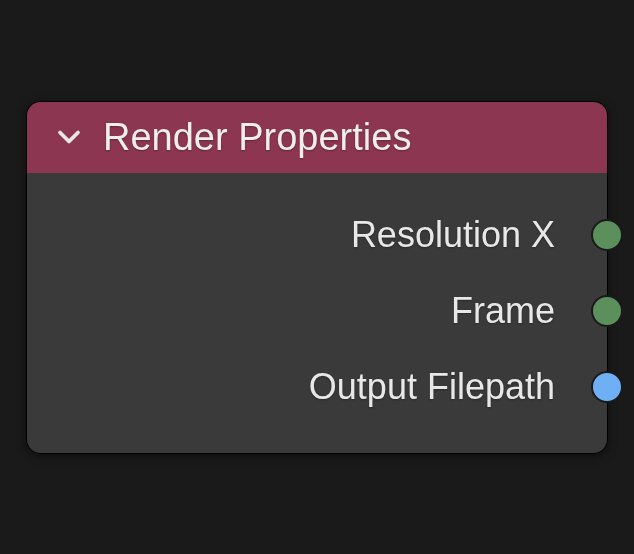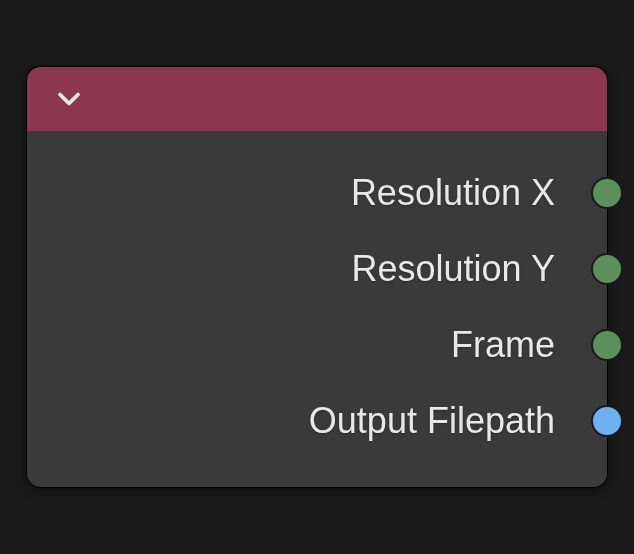--- a/index.html
+++ b/index.html
@@ -100,28 +100,25 @@
 </head>
 <body>
 
 <div class="node">
   <div class="node-header">
     <span class="chevron">
       <svg viewBox="0 0 24 24" fill="none" stroke="currentColor" stroke-width="2.5" stroke-linecap="round" stroke-linejoin="round">
         <polyline points="6 9 12 15 18 9"></polyline>
       </svg>
     </span>
+    <span class="node-title">Render Properties</span>
   </div>
   <div class="node-body">
     <div class="socket-row">
       <span class="socket-label">Resolution X</span>
-      <span class="socket-dot vector"></span>
-    </div>
-    <div class="socket-row">
-      <span class="socket-label">Resolution Y</span>
       <span class="socket-dot vector"></span>
     </div>
     <div class="socket-row">
       <span class="socket-label">Frame</span>
       <span class="socket-dot vector"></span>
     </div>
     <div class="socket-row">
       <span class="socket-label">Output Filepath</span>
       <span class="socket-dot string"></span>
     </div>

